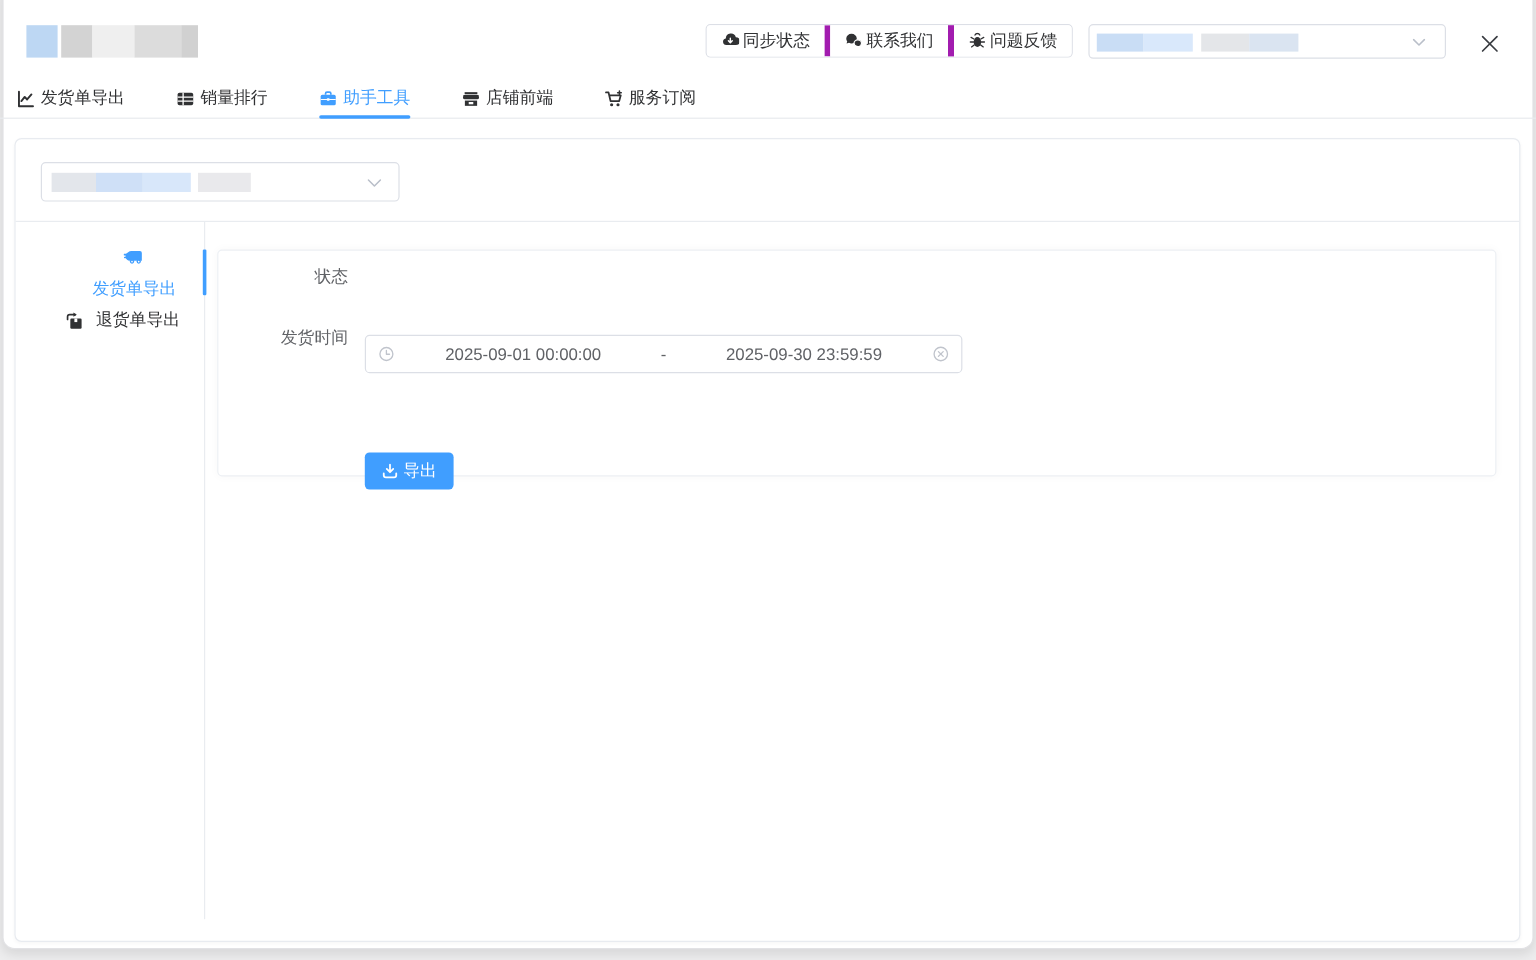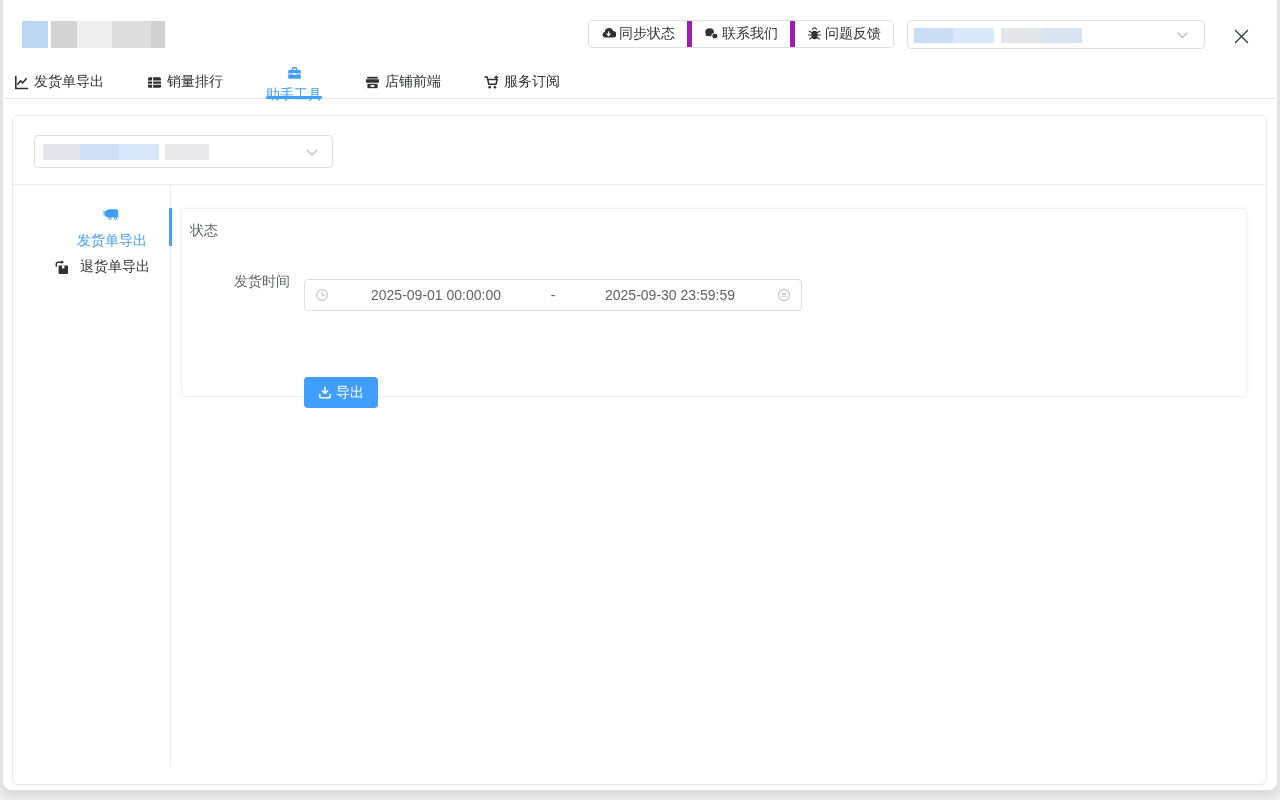--- a/index.html
+++ b/index.html
@@ -59,21 +59,21 @@
   
   .tabbar {
     position:absolute; left:0; top:66px; width:1280px; height:33px;
     display:flex; gap:43px; padding-left:14px;
     border-bottom:1px solid #e8eaee;
   }
   .tab {
     position:relative; display:flex; align-items:center; gap:5px;
     font-size:14px; color:#303133; cursor:pointer; white-space:nowrap;
   }
-  .tab.active { color:#409EFF;flex-direction:column; }
+  .tab.active { color:#409EFF; }
   .tab.active::after {
     content:""; position:absolute; left:0; right:0; bottom:-1px; height:3px;
     background:#409EFF; border-radius:2px;
   }
 
   
   .main-card {
     position:absolute; left:12px; top:115px; width:1255px; height:670px;
     background:#fff; border:1px solid #e8ebf0; border-radius:6px;
     box-shadow:0 1px 3px rgba(0,0,0,.03);
@@ -112,21 +112,21 @@
   
   .form-panel {
     position:absolute; left:168px; top:92px; width:1066px; height:189px;
     background:#fff; border:1px solid #edf0f4; border-radius:4px;
     box-shadow:0 0 8px rgba(0,0,0,.03);
   }
   .form-label {
     position:absolute; width:100px; right:958px; text-align:right;
     font-size:14px; color:#606266; white-space:nowrap;
   }
-  .lbl-status { top:13px; left:8px; width:100px; text-align:left; }
+  .lbl-status { top:13px; left:8px; width:100px; text-align:right; }
   .lbl-time   { top:64px; left:8px; width:100px; text-align:right; }
 
   .status-select {
     position:absolute; left:122px; top:20px; width:498px; height:31px;
     border:1px solid #dcdfe6; border-radius:4px; background:#fff;
     display:flex; align-items:center; cursor:pointer;
   }
   .status-select .val { padding-left:15px; font-size:14px; color:#606266; }
   .status-select .chev { position:absolute; right:12px; top:12px; }
 

